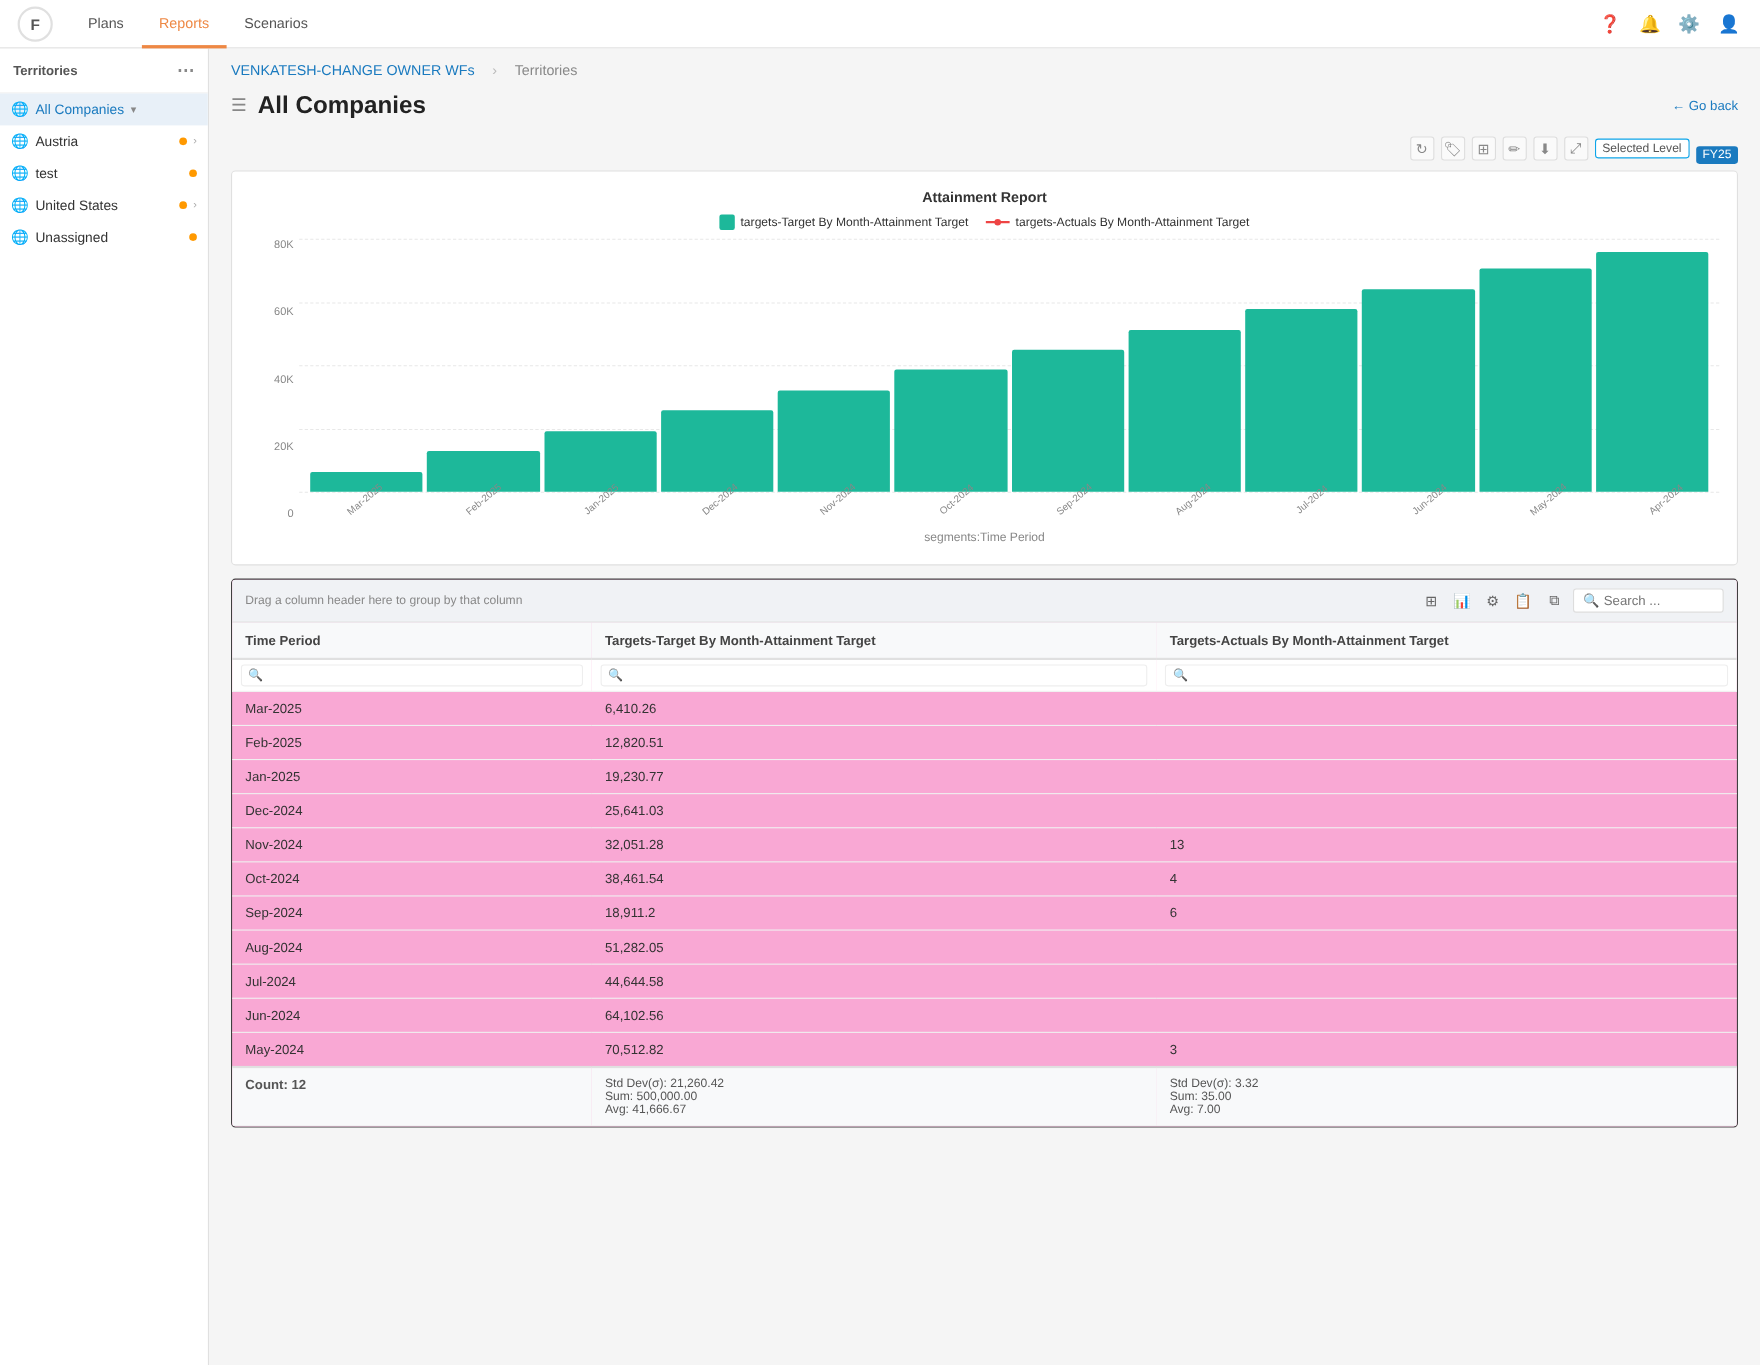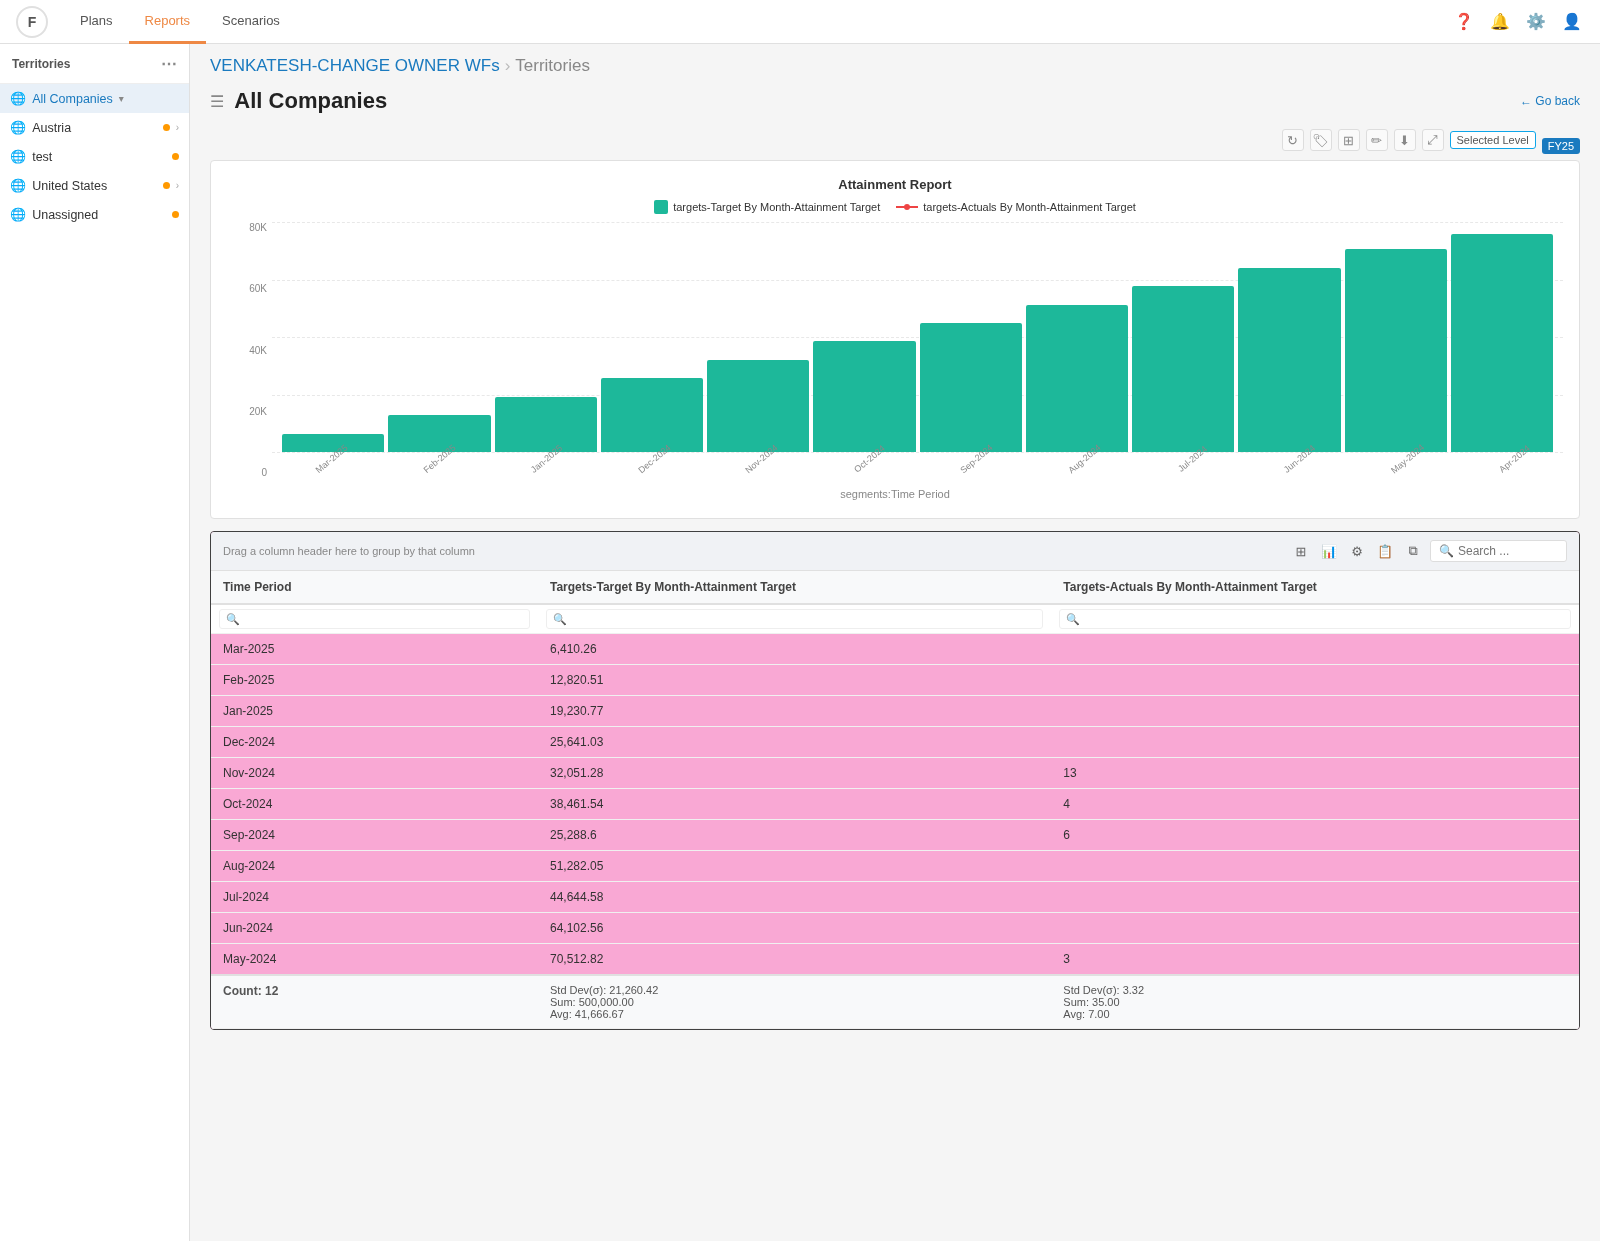--- a/index.html
+++ b/index.html
@@ -27,21 +27,21 @@
     .sidebar-item { display: flex; align-items: center; padding: 7px 10px; cursor: pointer; font-size: 12.5px; color: #333; position: relative; }
     .sidebar-item .dot { width: 7px; height: 7px; border-radius: 50%; margin-left: 4px; flex-shrink: 0; }
     .dot-orange { background: #f90; }
     .sidebar-item .chevron { margin-left: auto; color: #aaa; font-size: 10px; }
     .sidebar-item .label { flex: 1; }
     .sidebar-all { background: #e8f0f8; display: flex; align-items: center; padding: 7px 10px; font-size: 12.5px; font-weight: 500; color: #1a7abf; }
     .sidebar-all .chevron-down { margin-left: auto; color: #888; font-size: 10px; }
 
     
     .main-content { flex: 1; overflow-y: auto; padding: 0; background: #f5f5f5; }
-    .breadcrumb { display: flex; align-items: center; gap: 5px; padding: 12px 20px 8px; font-size: 17px; color: #888; background: #f5f5f5; }
+    .breadcrumb { display: flex; align-items: center; gap: 16px; padding: 12px 20px 8px; font-size: 13px; color: #888; background: #f5f5f5; }
     .breadcrumb a { color: #1a7abf; cursor: pointer; }
     .breadcrumb-sep { color: #bbb; }
 
     .page-header { display: flex; align-items: center; padding: 4px 20px 12px; background: #f5f5f5; }
     .page-header .hamburger { font-size: 16px; color: #888; margin-right: 10px; cursor: pointer; }
     .page-title { font-size: 22px; font-weight: 600; color: #222; flex: 1; }
     .go-back { font-size: 12px; color: #1a7abf; cursor: pointer; display: flex; align-items: center; gap: 4px; }
 
     
     .chart-section { background: #fff; margin: 0 20px 12px; border: 1px solid #e0e0e0; border-radius: 4px; padding: 16px; }
@@ -320,21 +320,21 @@
               <td>32,051.28</td>
               <td>13</td>
             </tr>
             <tr>
               <td class="col-link">Oct-2024</td>
               <td>38,461.54</td>
               <td>4</td>
             </tr>
             <tr>
               <td class="col-link">Sep-2024</td>
-              <td>25,288.6</td>
+              <td>18,911.2</td>
               <td>6</td>
             </tr>
             <tr>
               <td class="col-link">Aug-2024</td>
               <td>51,282.05</td>
               <td></td>
             </tr>
             <tr>
               <td class="col-link">Jul-2024</td>
               <td>44,644.58</td>

